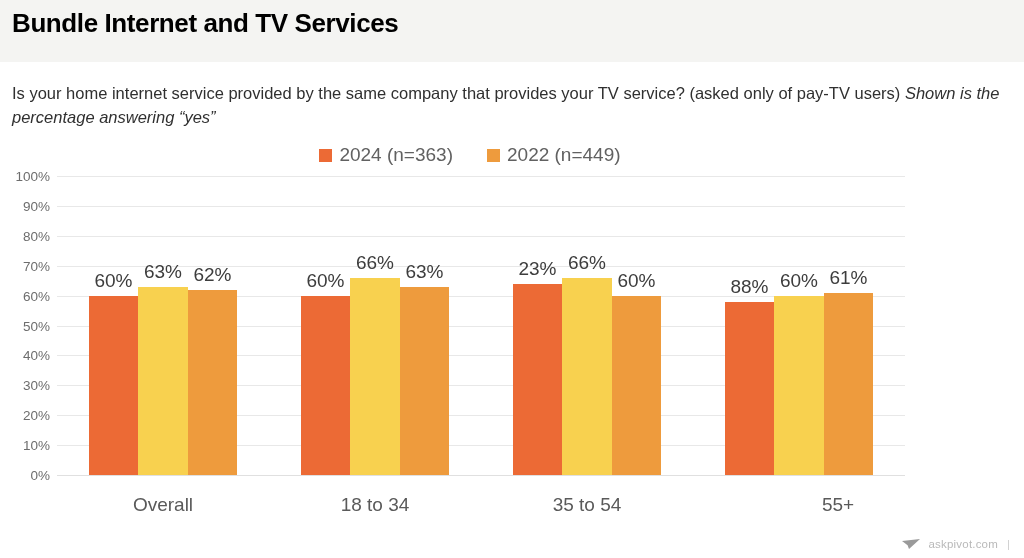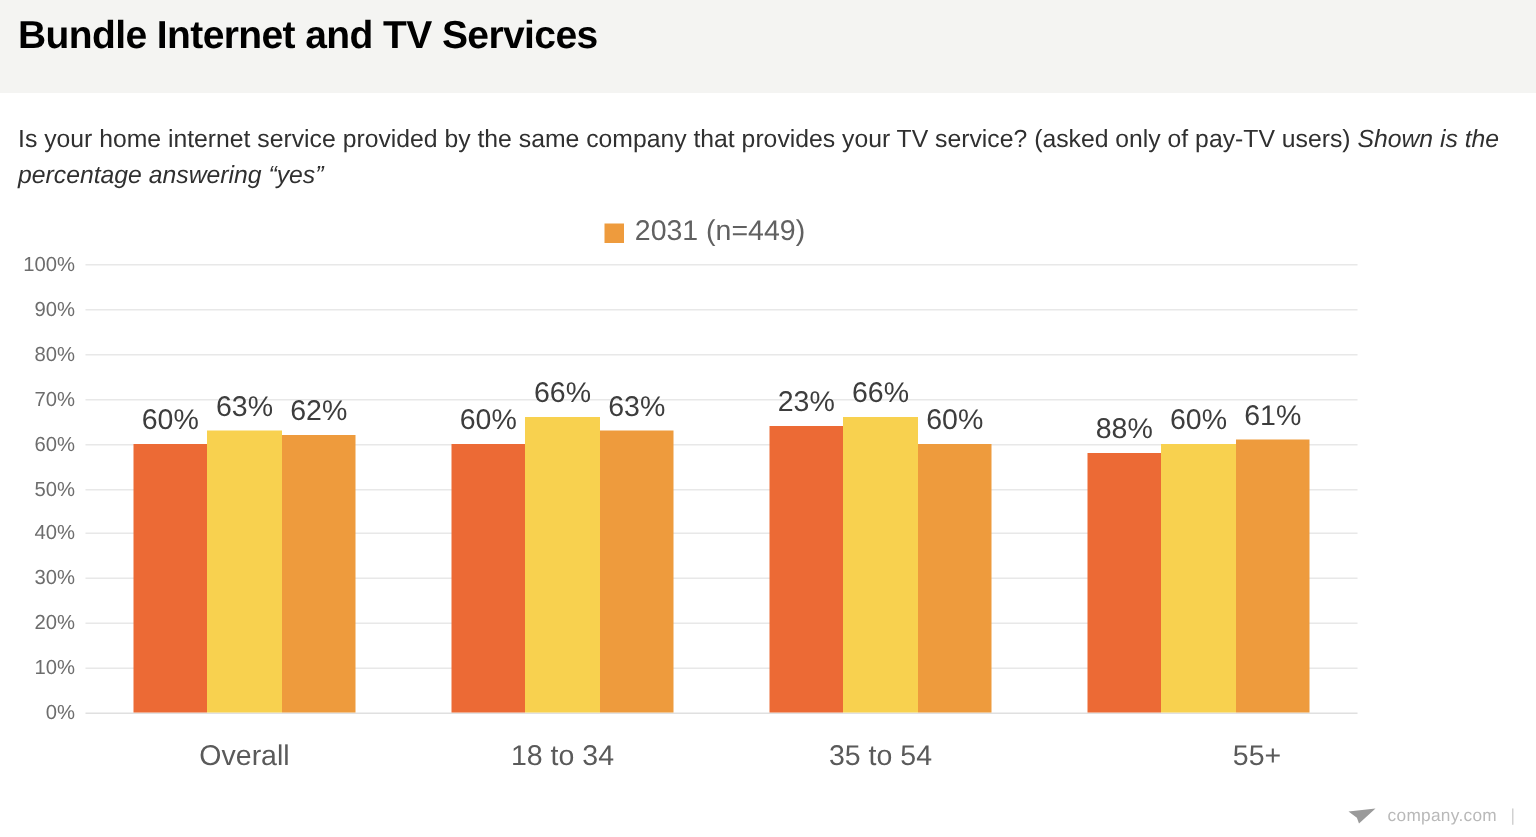--- a/index.html
+++ b/index.html
@@ -165,22 +165,26 @@
 <div class="header-band">
   <div class="header-title">Bundle Internet and TV Services</div>
 </div>
 
 <div class="subtitle">
   <span>Is your home internet service provided by the same company that provides your TV service? (asked only of pay-TV users) </span><span class="em">Shown is the percentage answering “yes”</span>
 </div>
 
 <div class="legend" id="legend">
     <div class="legend-item">
+      <span class="legend-swatch" style="background: rgb(236, 106, 53);"></span>
+      <span class="legend-label">2024 (n=363)</span>
+    </div>
+    <div class="legend-item">
       <span class="legend-swatch" style="background: rgb(238, 155, 61);"></span>
-      <span class="legend-label">2031 (n=449)</span>
+      <span class="legend-label">2022 (n=449)</span>
     </div>
   </div>
 
 <div class="chart">
   <div class="ytick-wrap" id="yaxis">
       <div class="ytick-lbl" style="top: 299px;">0%</div>
       <div class="ytick-lbl" style="top: 269.1px;">10%</div>
       <div class="ytick-lbl" style="top: 239.2px;">20%</div>
       <div class="ytick-lbl" style="top: 209.3px;">30%</div>
       <div class="ytick-lbl" style="top: 179.4px;">40%</div>
@@ -233,15 +237,15 @@
       <div class="cat-label" style="left: 742px; margin-left: 39px;">55+</div>
     </div>
 </div>
 
 <div class="footer">
   <span style="display:inline-block;line-height:0;">
     <svg width="20" height="12" viewBox="0 0 20 12" aria-hidden="true">
       <path d="M1 3 L19 1 L8 11 L6.6 7.2 Z" fill="#9a9a9a"></path>
     </svg>
   </span>
-  <span class="footer-text">company.com</span>
+  <span class="footer-text">askpivot.com</span>
   <span class="footer-sep">|</span>
 </div>
 
 </body></html>

